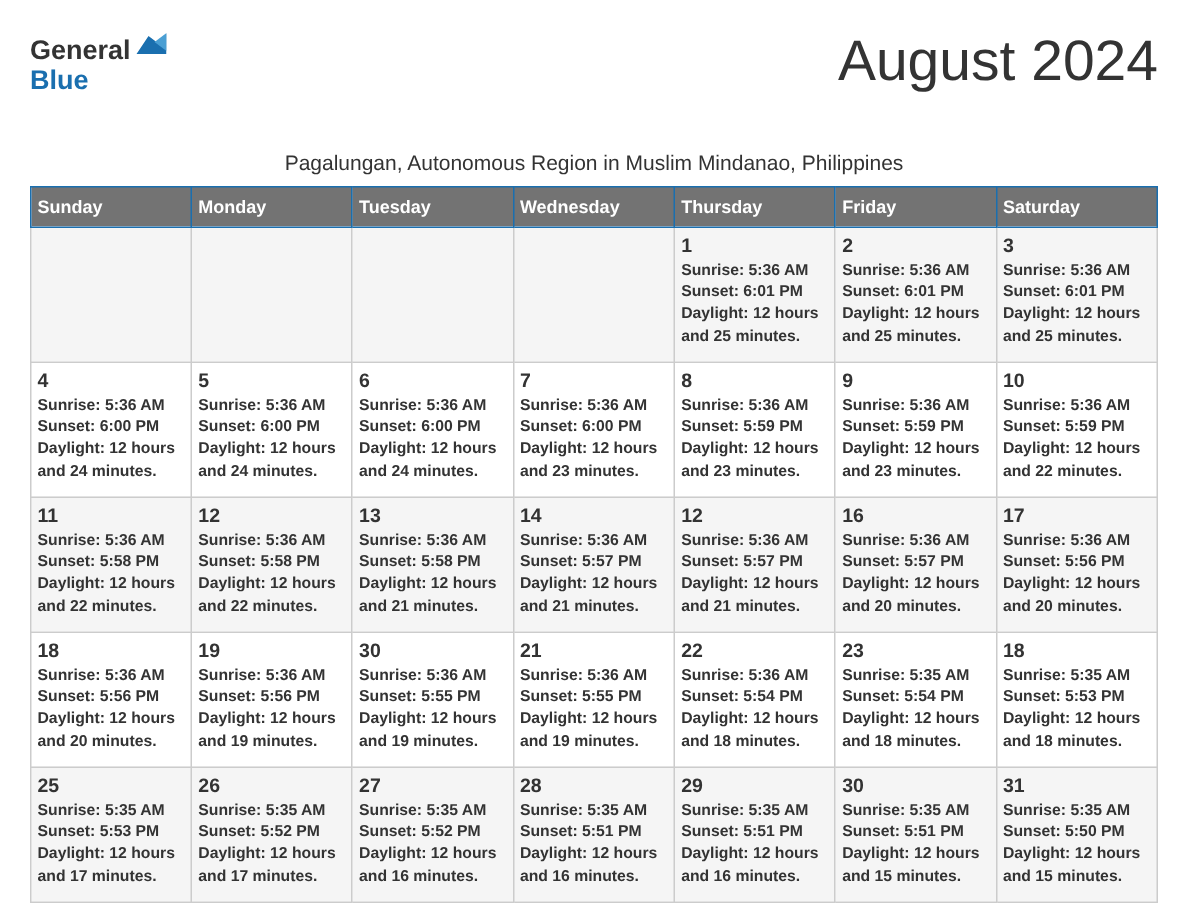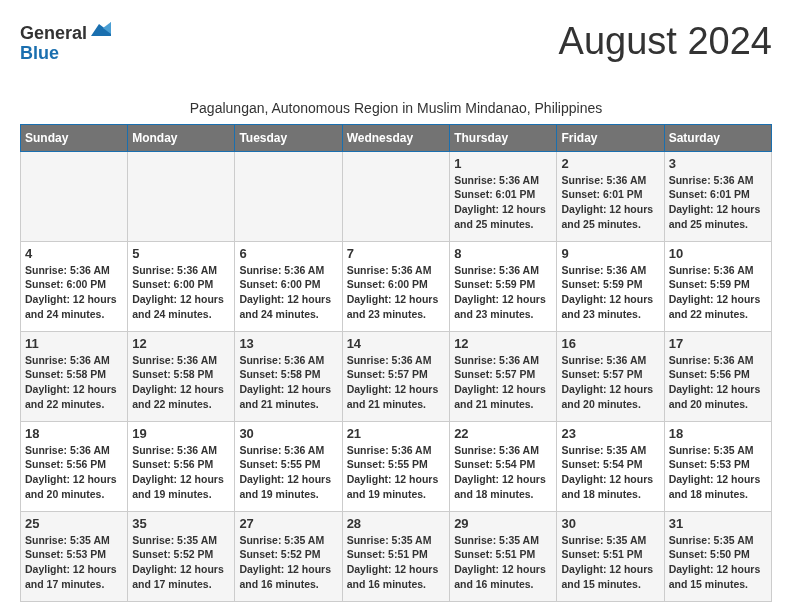--- a/index.html
+++ b/index.html
@@ -284,21 +284,21 @@
         </td>
       </tr>
       <tr>
         <td>
           <span class="day-number">25</span>
           <div class="day-info" style="white-space: pre-line;">Sunrise: 5:35 AM
 Sunset: 5:53 PM
 Daylight: 12 hours and 17 minutes.</div>
         </td>
         <td>
-          <span class="day-number">35</span>
+          <span class="day-number">26</span>
           <div class="day-info" style="white-space: pre-line;">Sunrise: 5:35 AM
 Sunset: 5:52 PM
 Daylight: 12 hours and 17 minutes.</div>
         </td>
         <td>
           <span class="day-number">27</span>
           <div class="day-info" style="white-space: pre-line;">Sunrise: 5:35 AM
 Sunset: 5:52 PM
 Daylight: 12 hours and 16 minutes.</div>
         </td>

